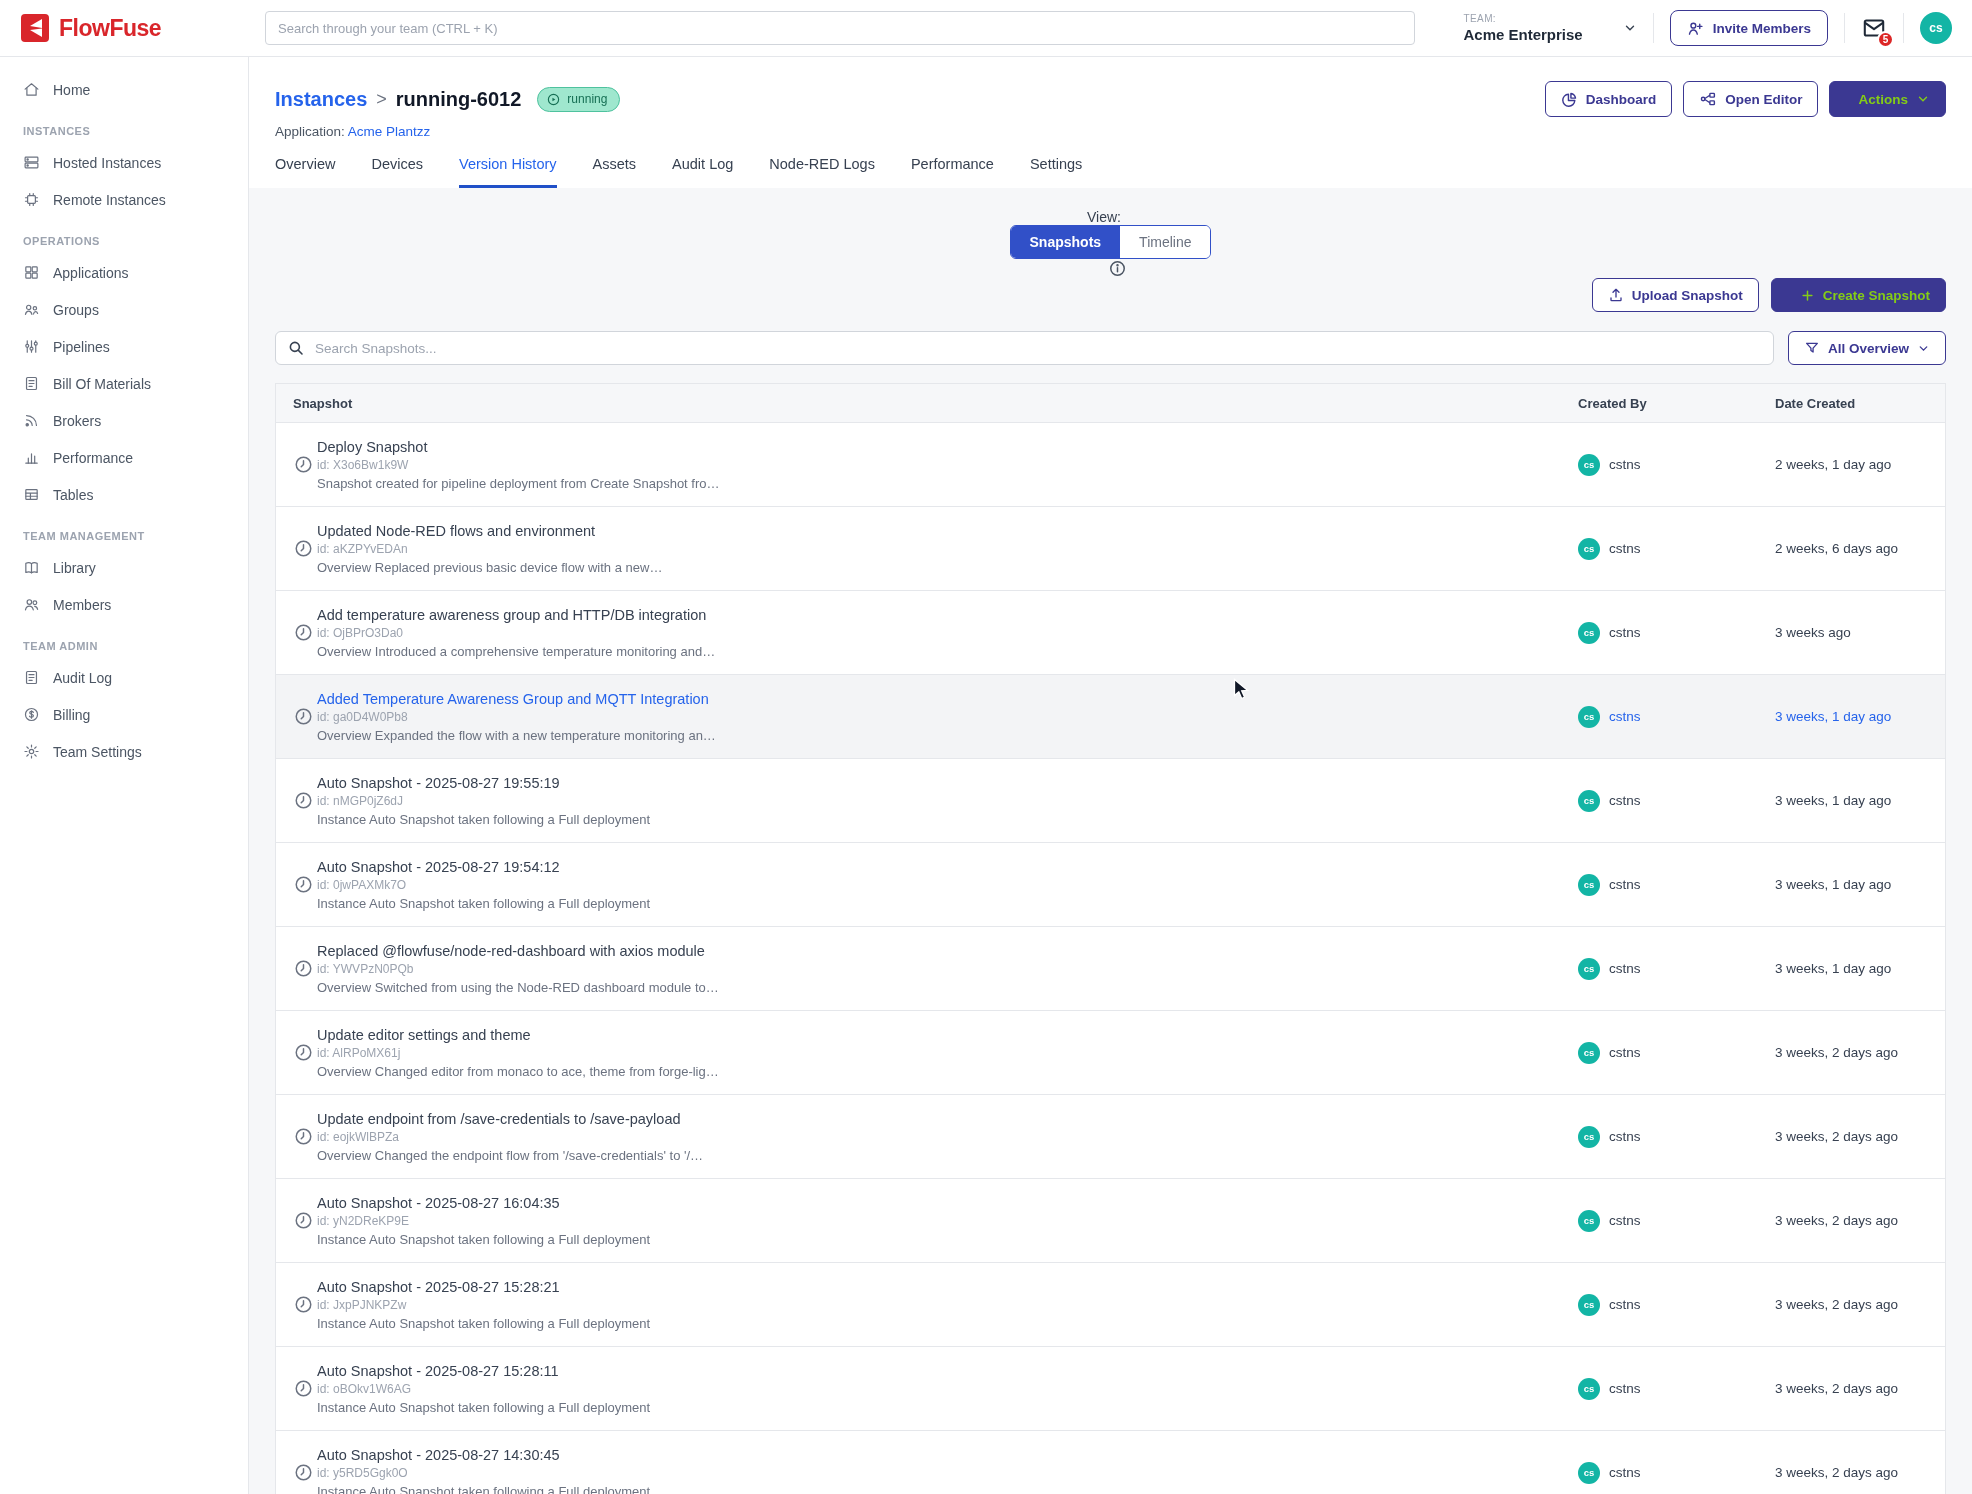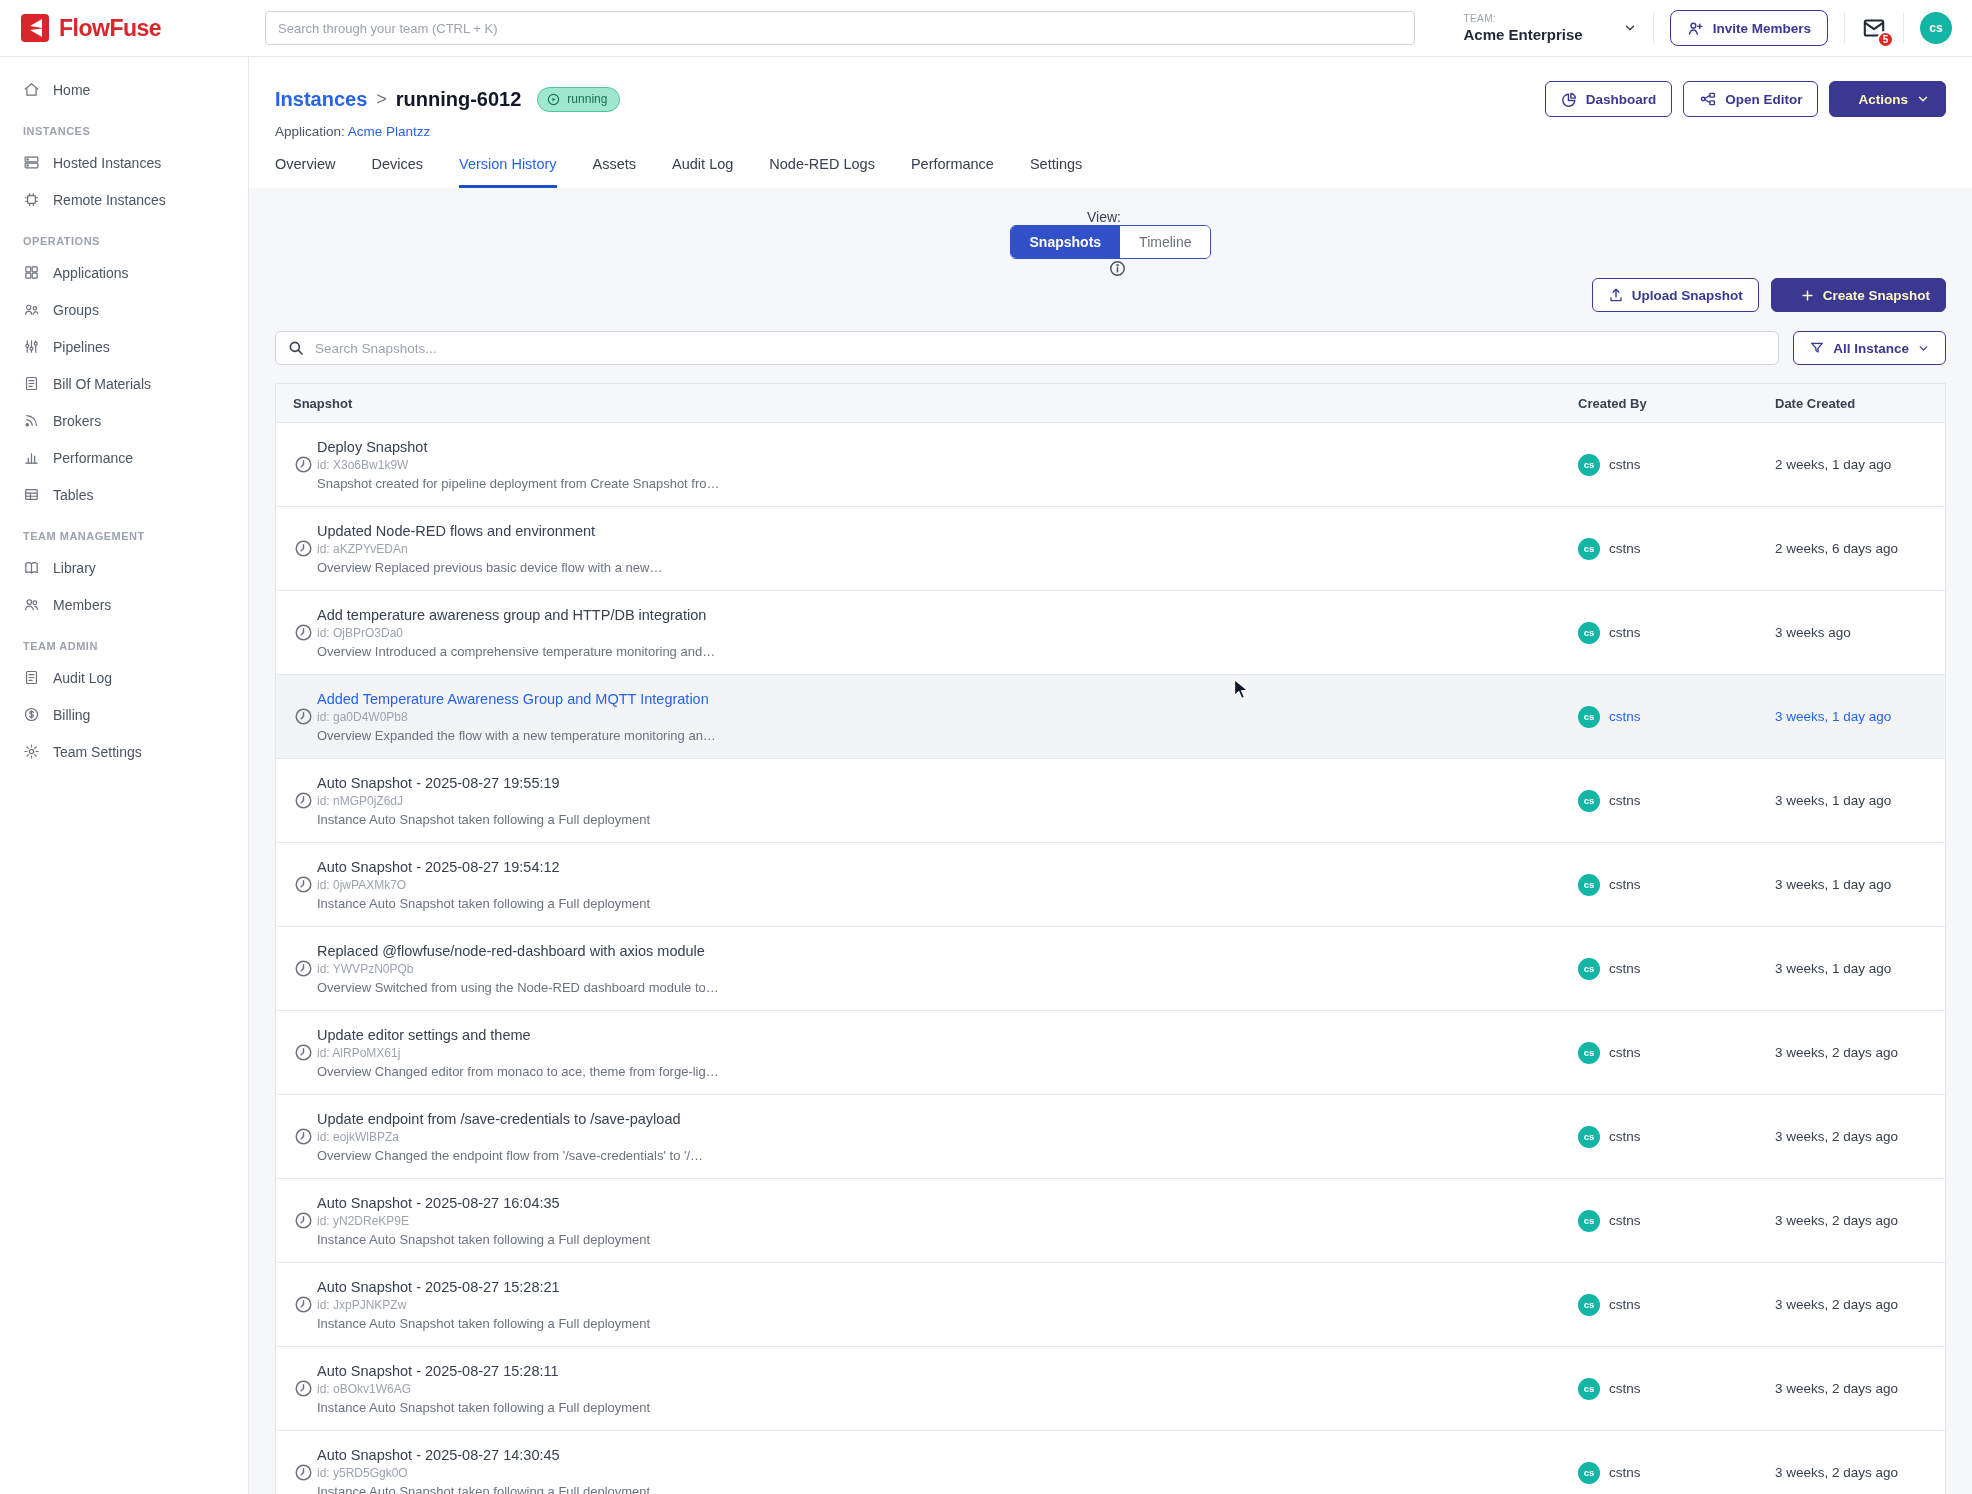--- a/index.html
+++ b/index.html
@@ -75,21 +75,21 @@
   .page-title{ font-size:20px; font-weight:bold; color:#111827; }
   .status-badge{
     margin-left:16px; display:flex; align-items:center; gap:6px;
     background:#9fe7ce; border:1px solid #4ec29e; color:#166f54;
     border-radius:999px; padding:4px 12px 4px 8px; font-size:12px;
   }
   .hdr-actions{ margin-left:auto; display:flex; gap:11px; }
   .btn{ display:flex; align-items:center; gap:8px; height:36px; padding:0 15px;
     border-radius:6px; font-size:13.5px; font-weight:bold; cursor:pointer; font-family:inherit; }
   .btn-outline{ background:#fff; border:1px solid var(--primary); color:var(--primary); }
-  .btn-primary{ background:var(--primary); border:1px solid var(--primary); color:#fef9c3;padding-left:28px; }
+  .btn-primary{ background:var(--primary); border:1px solid var(--primary); color:#84cc16;padding-left:28px; }
   .app-row{ margin-top:7px; font-size:13.5px; color:#4b5563; }
   .app-row a{ color:var(--link); text-decoration:none; cursor:pointer; }
   .tabs{ display:flex; gap:36px; margin-top:17px; }
   .tab{ padding-bottom:13px; font-size:14.5px; color:#374151; cursor:pointer;
     border-bottom:3px solid transparent; }
   .tab.active{ color:var(--link); border-bottom-color:#2050c8; }
 
   .content{ padding:21px 26px 0 26px; }
   .toolbar{ display:flex; align-items:center;flex-direction:column; }
   .view-label{ font-size:14px; color:#374151; margin-right:13px; }
@@ -451,21 +451,21 @@
             </svg>
         </span>
         <input class="snap-search" type="text" placeholder="Search Snapshots..." style="">
       </div>
       <button class="btn btn-outline all-snapshots-btn">
         <span>
           <svg width="16" height="16" viewBox="0 0 24 24" fill="none" stroke="currentColor" stroke-width="2" stroke-linejoin="round">
               <path d="M4 5h16l-6.4 7.2V18l-3.2-2.2v-3.6z"></path>
             </svg>
         </span>
-        <span>All Instance</span>
+        <span>All Overview</span>
         <span>
           <svg width="13" height="13" viewBox="0 0 24 24" fill="none" stroke="currentColor" stroke-width="2.4" stroke-linecap="round">
               <path d="M6 9l6 6 6-6"></path>
             </svg>
         </span>
       </button>
     </div>
 
     <div class="table">
       <div class="thead">

